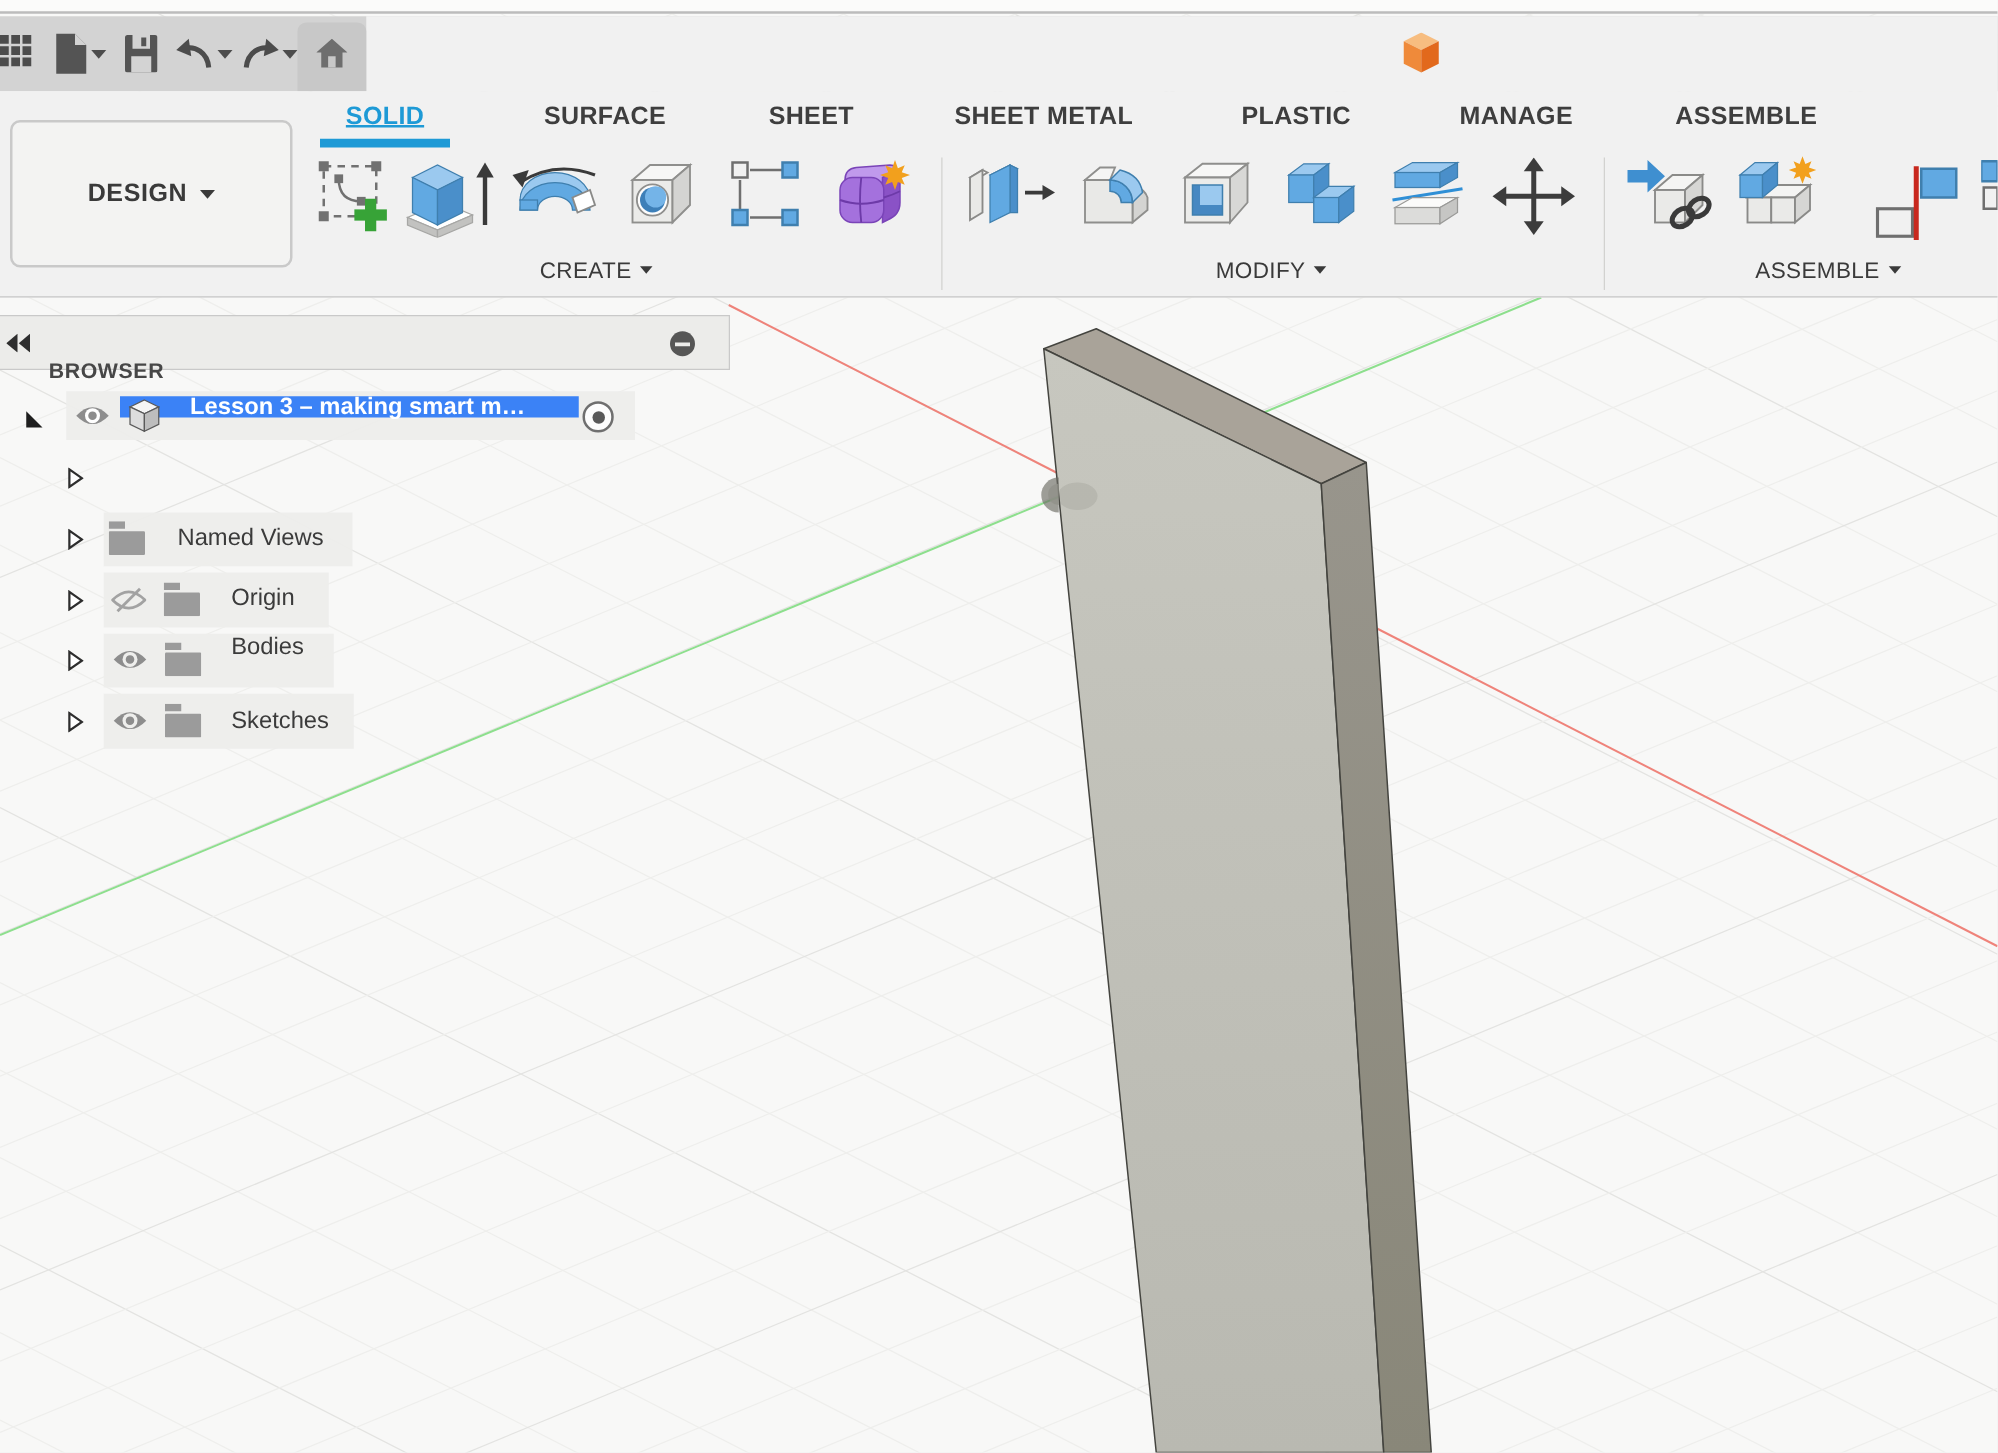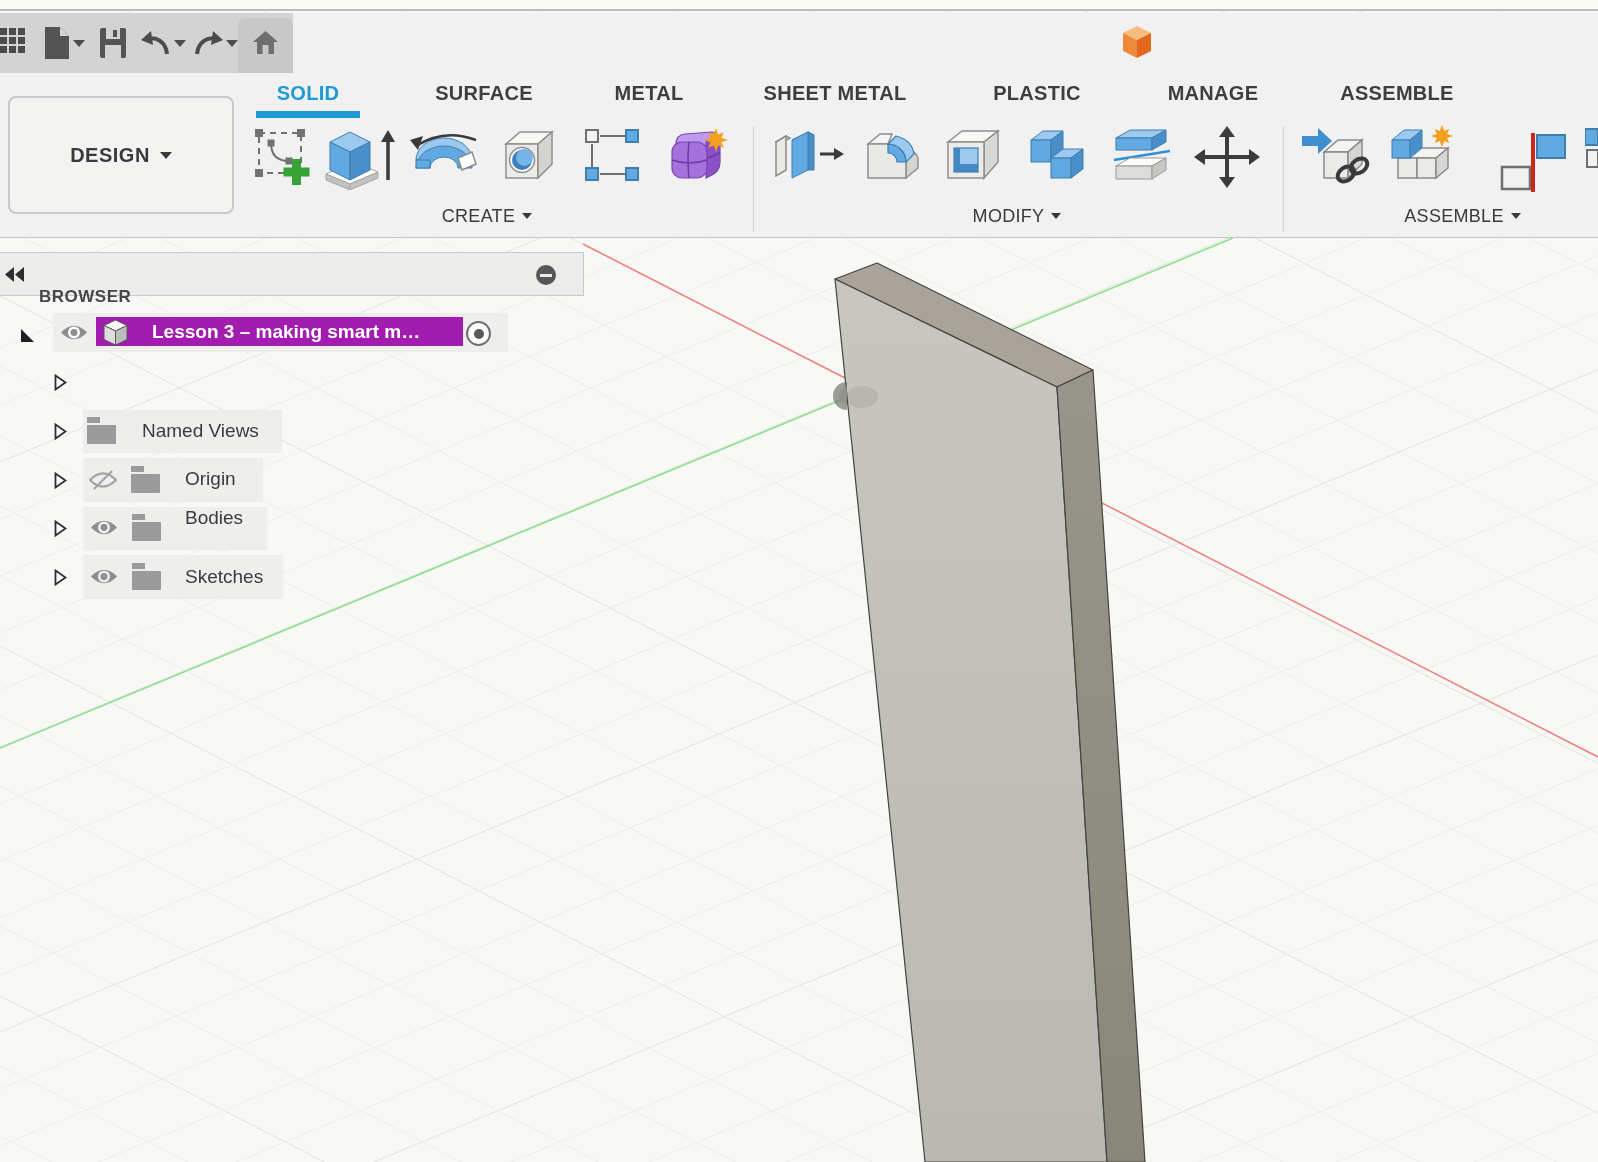--- a/index.html
+++ b/index.html
@@ -15,39 +15,39 @@
   .strip-top { position:absolute; left:0; top:0; width:1598px; height:11px; background:#fbfbfa; border-bottom:2px solid #bcbcbc; }
   .qat { position:absolute; left:0; top:13px; width:1598px; height:60px; background:#d3d3d3; }
   .doc-strip { position:absolute; left:293px; top:0; width:1305px; height:60px; background:#f1f1f1; }
   .qicon { position:absolute; cursor:pointer; }
   .caret { width:0; height:0; border-left:6px solid transparent; border-right:6px solid transparent; border-top:7px solid #4c4c4c; position:absolute; }
   .home-tab { position:absolute; left:238px; top:5px; width:55px; height:55px; background:#c8c8c8; border-radius:7px 7px 0 0; }
   .doc-title { position:absolute; left:1158px; top:16px; font-size:22px; color:#454545; white-space:nowrap; }
 
   .ribbon { position:absolute; left:0; top:73px; width:1598px; height:165px; background:#f1f1f1; border-bottom:1px solid #c6c6c6; }
   .rtab { position:absolute; top:9px; transform:translateX(-50%); font-size:20px; font-weight:600; letter-spacing:.3px; color:#3e3e3e; cursor:pointer; white-space:nowrap; }
-  .rtab.active { color:#1e9ad6; }
+  .rtab.active { color:#1e9ad6;text-decoration:underline; }
   .tab-underline { position:absolute; left:256px; top:38px; width:104px; height:7px; background:#1e9ad6; }
   .design-btn { position:absolute; left:8px; top:23px; width:226px; height:118px; background:#f3f3f2; border:2px solid #c9c9c9; border-radius:8px; display:flex; align-items:center; justify-content:center; gap:10px; cursor:pointer; }
   .design-btn span { font-size:20px; font-weight:bold; letter-spacing:.5px; color:#3a3a3a; }
   .design-btn .caret { position:static; border-top-color:#3a3a3a; }
   .ricon { position:absolute; cursor:pointer; }
   .group-label { position:absolute; top:130px; height:26px; display:flex; align-items:center; justify-content:center; font-size:18px; color:#3a3a3a; letter-spacing:.3px; cursor:pointer; }
   .group-label .caret { position:static; margin-left:7px; border-left-width:5px; border-right-width:5px; border-top-width:6px; border-top-color:#3a3a3a; }
   .vsep { position:absolute; top:53px; width:1px; height:106px; background:#d2d2d0; }
 
   
   .bp-header { position:absolute; left:0; top:0; width:584px; height:44px; background:#ececea; border:1px solid #c9c9c9; border-left:none; display:flex; align-items:center; }
   .bp-title { font-size:17px; color:#474747; letter-spacing:.5px; margin-left:14px; font-weight:600;margin-top:46px; }
   .bp-minus { position:absolute; left:536px; top:12px; width:20px; height:20px; border-radius:50%; background:#565656; cursor:pointer; }
   .bp-minus::after { content:""; position:absolute; left:4px; top:8.5px; width:12px; height:3px; background:#ececea; }
   .brow-bg { position:absolute; background:rgba(237,237,235,.95); }
   .brow-label { position:absolute; font-size:19px; color:#3b3b3b; white-space:nowrap; cursor:default; }
   .tri { position:absolute; cursor:pointer; }
-  .root-sel { position:absolute; left:96px; top:65px; width:367px; height:29px; background:#a21caf; display:flex; align-items:center; cursor:pointer;text-align:center; }
+  .root-sel { position:absolute; left:96px; top:65px; width:367px; height:17px; background:#3b82f6; display:flex; align-items:center; cursor:pointer;text-align:center; }
   .root-label { color:#ffffff; font-weight:bold; font-size:19px; margin-left:56px; white-space:nowrap; }
   .radio-btn { position:absolute; left:466px; top:69px; width:25px; height:25px; border-radius:50%; background:#fdfdfd; border:2px solid #6f6f6f; cursor:pointer; }
   .radio-btn::after { content:""; position:absolute; left:5.5px; top:5.5px; width:10px; height:10px; border-radius:50%; background:#595959; }
 </style>
 </head>
 <body>
 
 <svg id="viewport-svg" width="1598" height="1162" viewBox="0 0 1598 1162">
   <rect x="0" y="0" width="1598" height="1162" fill="#f8f8f7"></rect>
   <g id="grid-g">
@@ -200,21 +200,21 @@
   </div>
 
   <div class="ribbon">
     <div class="design-btn">
       <span>DESIGN</span>
       <i class="caret"></i>
     </div>
 
     <span class="rtab active" style="left:308px">SOLID</span>
     <span class="rtab" style="left:484px">SURFACE</span>
-    <span class="rtab" style="left:649px">METAL</span>
+    <span class="rtab" style="left:649px">SHEET</span>
     <span class="rtab" style="left:835px">SHEET METAL</span>
     <span class="rtab" style="left:1037px">PLASTIC</span>
     <span class="rtab" style="left:1213px">MANAGE</span>
     <span class="rtab" style="left:1397px">ASSEMBLE</span>
     <div class="tab-underline"></div>
 
     <svg class="ricon" style="left:250px;top:53px" width="62" height="62">
       <rect x="9" y="7" width="42" height="40" fill="none" stroke="#717171" stroke-width="2" stroke-dasharray="6 5"></rect>
       <rect x="5" y="3" width="8" height="8" fill="#717171"></rect>
         <rect x="47" y="3" width="8" height="8" fill="#717171"></rect>
@@ -345,21 +345,21 @@
     <svg class="ricon" style="left:1498px;top:55px" width="72" height="68">
       <rect x="4" y="39" width="28" height="22" fill="none" stroke="#6f6f6f" stroke-width="2.5"></rect>
       <rect x="33" y="5" width="4" height="59" fill="#c8281e"></rect>
       <rect x="39" y="7" width="28" height="23" fill="#61a9e2" stroke="#3f7fae" stroke-width="2"></rect>
     </svg>
     <svg class="ricon" style="left:1585px;top:52px" width="13" height="45">
       <rect x="0" y="4" width="13" height="16" fill="#61a9e2" stroke="#3f7fae" stroke-width="2"></rect>
       <rect x="2" y="25" width="11" height="17" fill="none" stroke="#6f6f6f" stroke-width="2"></rect>
     </svg>
 
-    <div class="group-label" style="left:430px;width:114px">
+    <div class="group-label" style="left:420px;width:114px">
       <span>CREATE</span>
       <i class="caret"></i>
     </div>
     <div class="group-label" style="left:960px;width:114px">
       <span>MODIFY</span>
       <i class="caret"></i>
     </div>
     <div class="group-label" style="left:1395px;width:135px">
       <span>ASSEMBLE</span>
       <i class="caret"></i>

